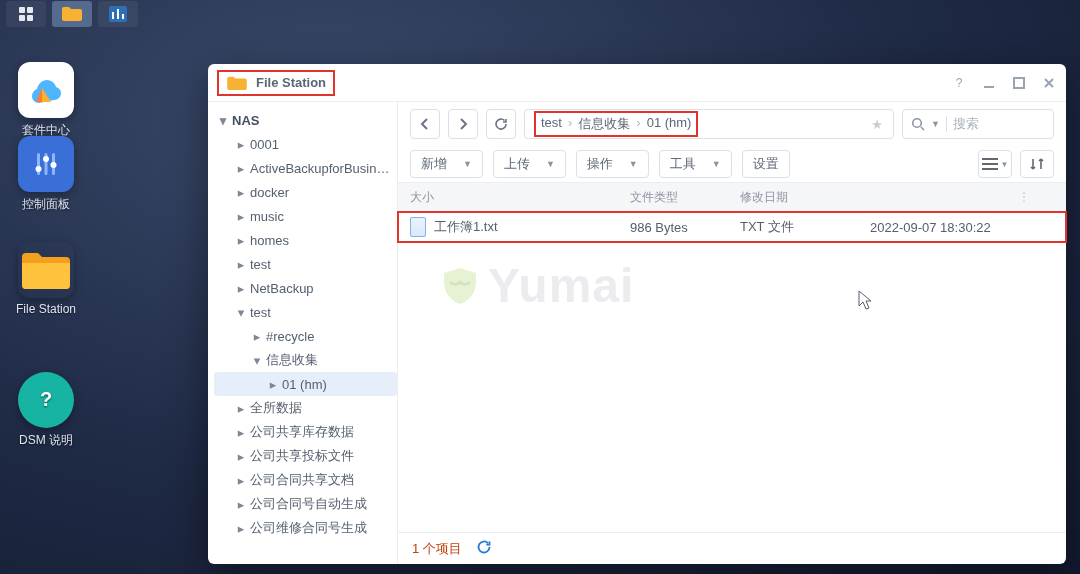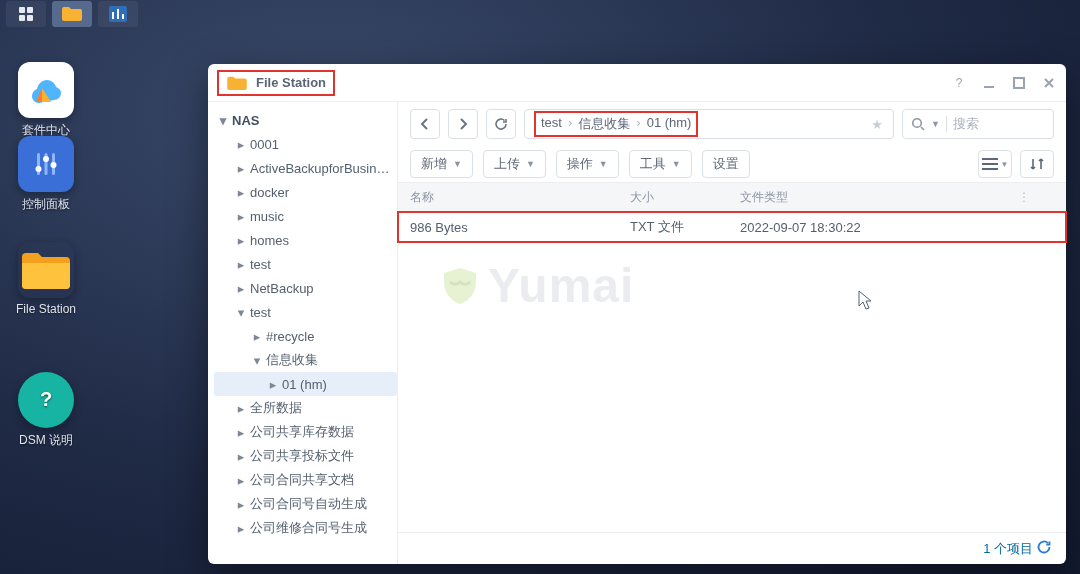--- a/index.html
+++ b/index.html
@@ -105,21 +105,21 @@
   }
   .search-box .sep-v { width: 1px; height: 16px; background: #dbe0e7; }
   .search-box .ph { color: #aab1bd; font-family: Liberation Serif, serif; }
 
   .toolbar-row {
     height: 36px; display: flex; align-items: center; gap: 10px;
     padding: 0 12px;
   }
   .tbtn {
     height: 28px; padding: 0 10px; border: 1px solid #dbe0e7; border-radius: 4px;
-    display: flex; align-items: center; gap: 6px; color: #5e6877; background: #fff;
+    display: flex; align-items: center; gap: 16px; color: #5e6877; background: #fff;
   }
   .tbtn .dd { font-size: 9px; color: #8b93a1; }
   .right-tools { margin-left: auto; display: flex; gap: 8px; }
   .icon-btn {
     width: 34px; height: 28px; border: 1px solid #dbe0e7; border-radius: 4px;
     display: flex; align-items: center; justify-content: center; color: #5e6877; background:#fff;
   }
 
   
   .grid { flex: 1; display: flex; flex-direction: column; min-height: 0; }
@@ -153,22 +153,22 @@
     pointer-events: none; user-select: none;
   }
   .watermark svg { opacity: .25; }
 
   .cursor {
     position: absolute; width: 14px; height: 20px; pointer-events: none;
   }
 
   .statusbar {
     height: 32px; border-top: 1px solid #ebedf1;
-    display: flex; align-items: center; justify-content: flex-end;
-    gap: 3px; padding: 0 14px; color: #0369a1;
+    display: flex; align-items: center; 
+    gap: 14px; padding: 0 14px; color: #c2410c;
   }
   .statusbar .refresh { color: #2a7bd6; font-weight: 700; }
 
   svg { display: block; }
 </style>
 </head>
 <body>
 
 <div class="taskbar">
   <div class="task-btn">
@@ -415,27 +415,31 @@
           <div class="icon-btn">
             <svg width="14" height="14" viewBox="0 0 14 14">
                 <path d="M3 2v10M3 12l-2-2M3 12l2-2M11 12V2M11 2l-2 2M11 2l2 2" stroke="#5e6877" stroke-width="1.6" fill="none"></path>
               </svg>
           </div>
         </div>
       </div>
 
       <div class="grid">
         <div class="ghead">
-          <span>名称</span>
           <span>大小</span>
           <span>文件类型</span>
+          <span>修改日期</span>
           <span class="more">⋮</span>
         </div>
         <div class="rows">
           <div class="grow highlight-red">
+            <span class="fname">
+              <span class="file-icon"></span>
+              <span>工作簿1.txt</span>
+            </span>
             <span>986 Bytes</span>
             <span>TXT 文件</span>
             <span>2022-09-07 18:30:22</span>
             <span></span>
           </div>
 
           <div class="watermark">
             <svg width="44" height="44" viewBox="0 0 44 44">
               <path d="M22 4l16 5v9c0 11-7 19-16 22C13 37 6 29 6 18V9z" fill="#9fcf4a"></path>
               <path d="M12 18c3 3 7 3 10 0 3 3 7 3 10 0" stroke="#5a8a1e" stroke-width="3" fill="none"></path>

